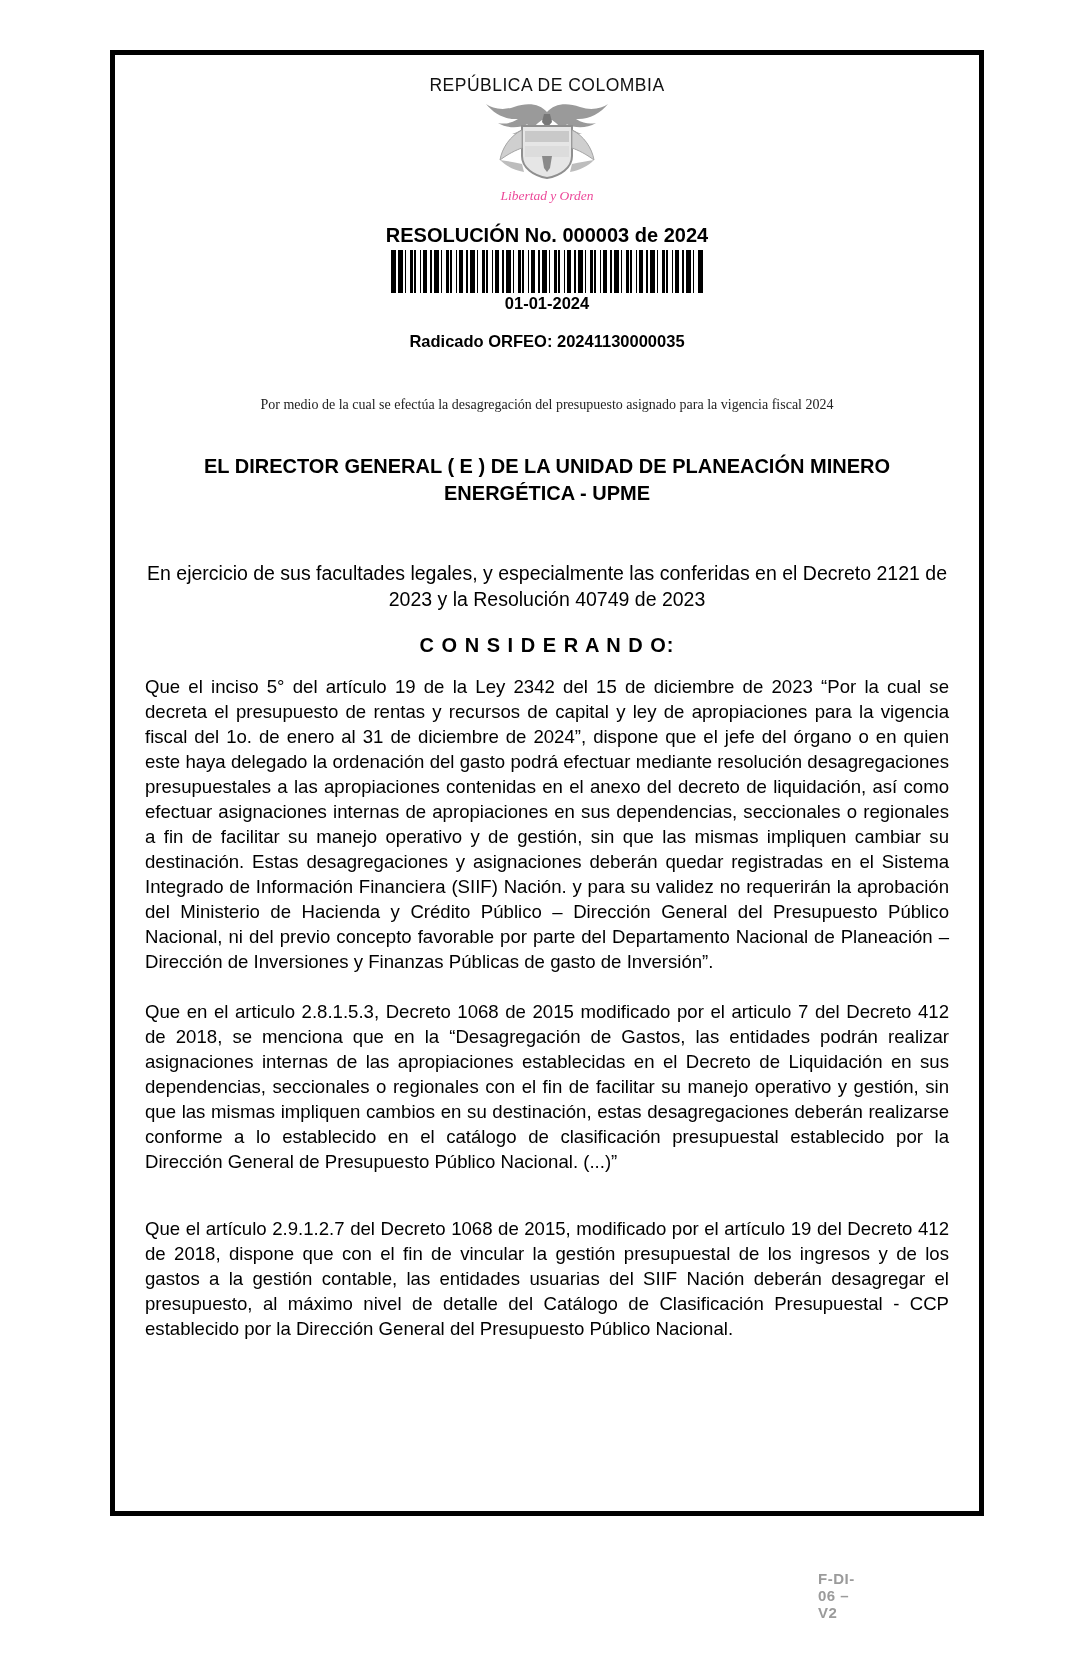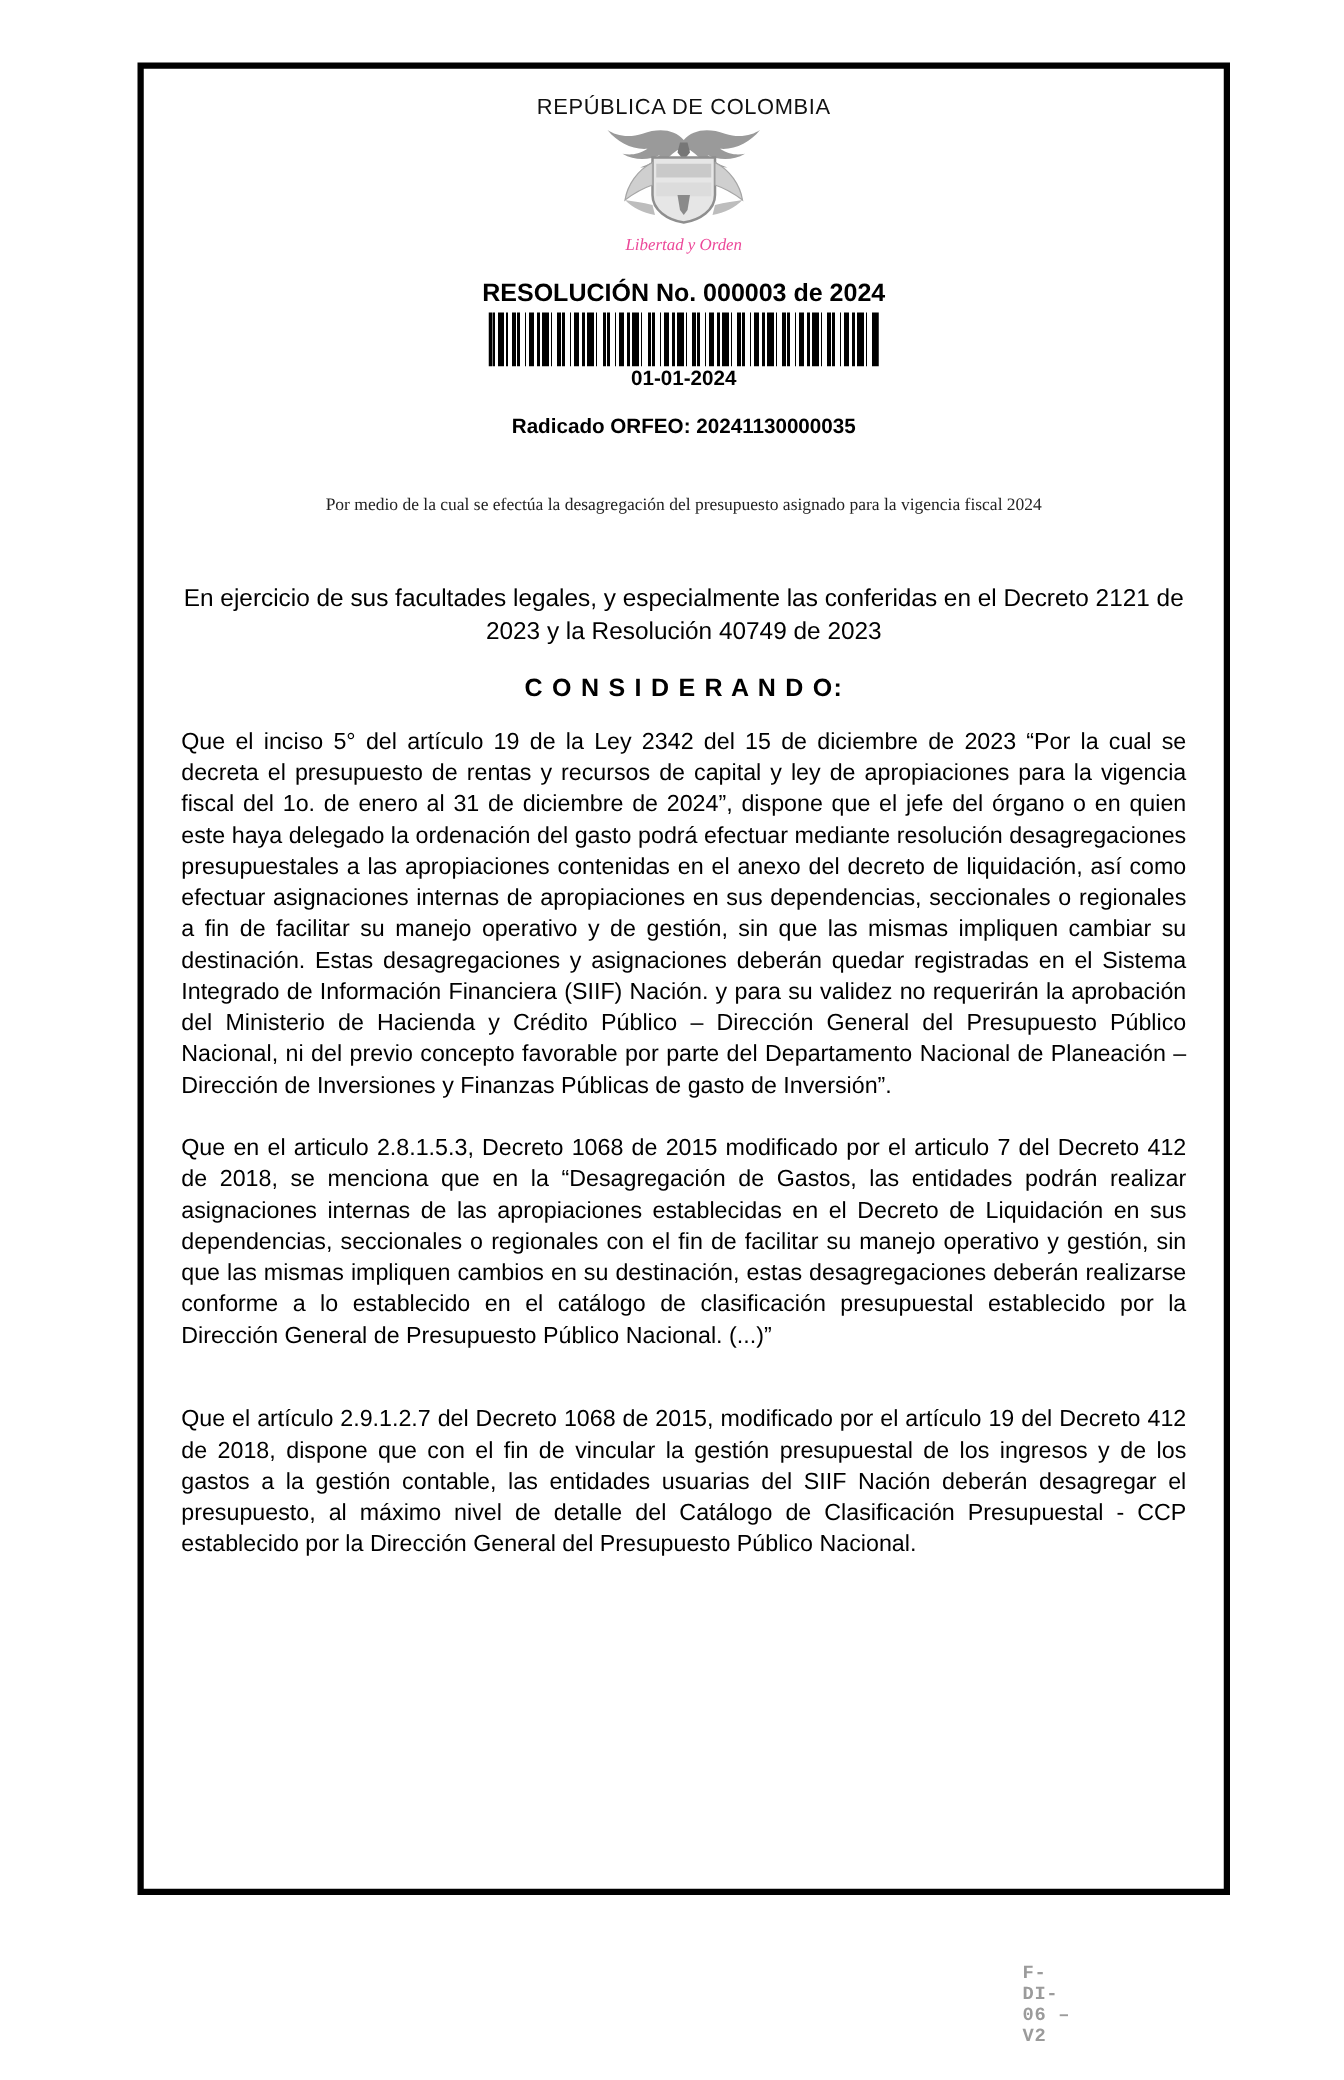--- a/index.html
+++ b/index.html
@@ -112,21 +112,20 @@
   .para.first { margin-top: 17px; }
   .para.tight { margin-top: 0; }
   .para.gap-large { margin-top: 42px; }
   .footer-code {
     position: absolute;
     left: 818px; top: 1570px;
     font-size: 15px;
     font-weight: bold;
     color: #9b9b9b;
     letter-spacing: 0.5px;
-    font-family: Liberation Mono, monospace;
   }
 </style>
 </head>
 <body>
 
 <div class="page">
   <div class="border-box">
     <div class="content">
 
       <div class="republic">REPÚBLICA DE COLOMBIA</div>
@@ -155,20 +154,21 @@
       <div class="resolution-title">RESOLUCIÓN No. 000003 de 2024</div>
 
       <div class="barcode"></div>
 
       <div class="barcode-date">01-01-2024</div>
 
       <div class="radicado">Radicado ORFEO: 20241130000035</div>
 
       <div class="subject">Por medio de la cual se efectúa la desagregación del presupuesto asignado para la vigencia fiscal 2024</div>
 
+      <div class="authority">EL DIRECTOR GENERAL ( E ) DE LA UNIDAD DE PLANEACIÓN MINERO ENERGÉTICA - UPME</div>
 
       <div class="powers">En ejercicio de sus facultades legales, y especialmente las conferidas en el Decreto 2121 de 2023 y la Resolución 40749 de 2023</div>
 
       <div class="considerando">C O N S I D E R A N D O:</div>
 
       <div class="paragraphs">
         <p class="para first">Que el inciso 5° del artículo 19 de la Ley 2342 del 15 de diciembre de 2023 “Por la cual se decreta el presupuesto de rentas y recursos de capital y ley de apropiaciones para la vigencia fiscal del 1o. de enero al 31 de diciembre de 2024”, dispone que el jefe del órgano o en quien este haya delegado la ordenación del gasto podrá efectuar mediante resolución desagregaciones presupuestales a las apropiaciones contenidas en el anexo del decreto de liquidación, así como efectuar asignaciones internas de apropiaciones en sus dependencias, seccionales o regionales a fin de facilitar su manejo operativo y de gestión, sin que las mismas impliquen cambiar su destinación. Estas desagregaciones y asignaciones deberán quedar registradas en el Sistema Integrado de Información Financiera (SIIF) Nación. y para su validez no requerirán la aprobación del Ministerio de Hacienda y Crédito Público – Dirección General del Presupuesto Público Nacional, ni del previo concepto favorable por parte del Departamento Nacional de Planeación – Dirección de Inversiones y Finanzas Públicas de gasto de Inversión”.</p>
         <p class="para">Que en el articulo 2.8.1.5.3, Decreto 1068 de 2015 modificado por el articulo 7 del Decreto 412 de 2018, se menciona que en la “Desagregación de Gastos, las entidades podrán realizar asignaciones internas de las apropiaciones establecidas en el Decreto de Liquidación en sus dependencias, seccionales o regionales con el fin de facilitar su manejo operativo y gestión, sin que las mismas impliquen cambios en su destinación, estas desagregaciones deberán realizarse conforme a lo establecido en el catálogo de clasificación presupuestal establecido por la Dirección General de Presupuesto Público Nacional. (...)”</p>
         <p class="para gap-large">Que el artículo 2.9.1.2.7 del Decreto 1068 de 2015, modificado por el artículo 19 del Decreto 412 de 2018, dispone que con el fin de vincular la gestión presupuestal de los ingresos y de los gastos a la gestión contable, las entidades usuarias del SIIF Nación deberán desagregar el presupuesto, al máximo nivel de detalle del Catálogo de Clasificación Presupuestal - CCP establecido por la Dirección General del Presupuesto Público Nacional.</p>
       </div>

